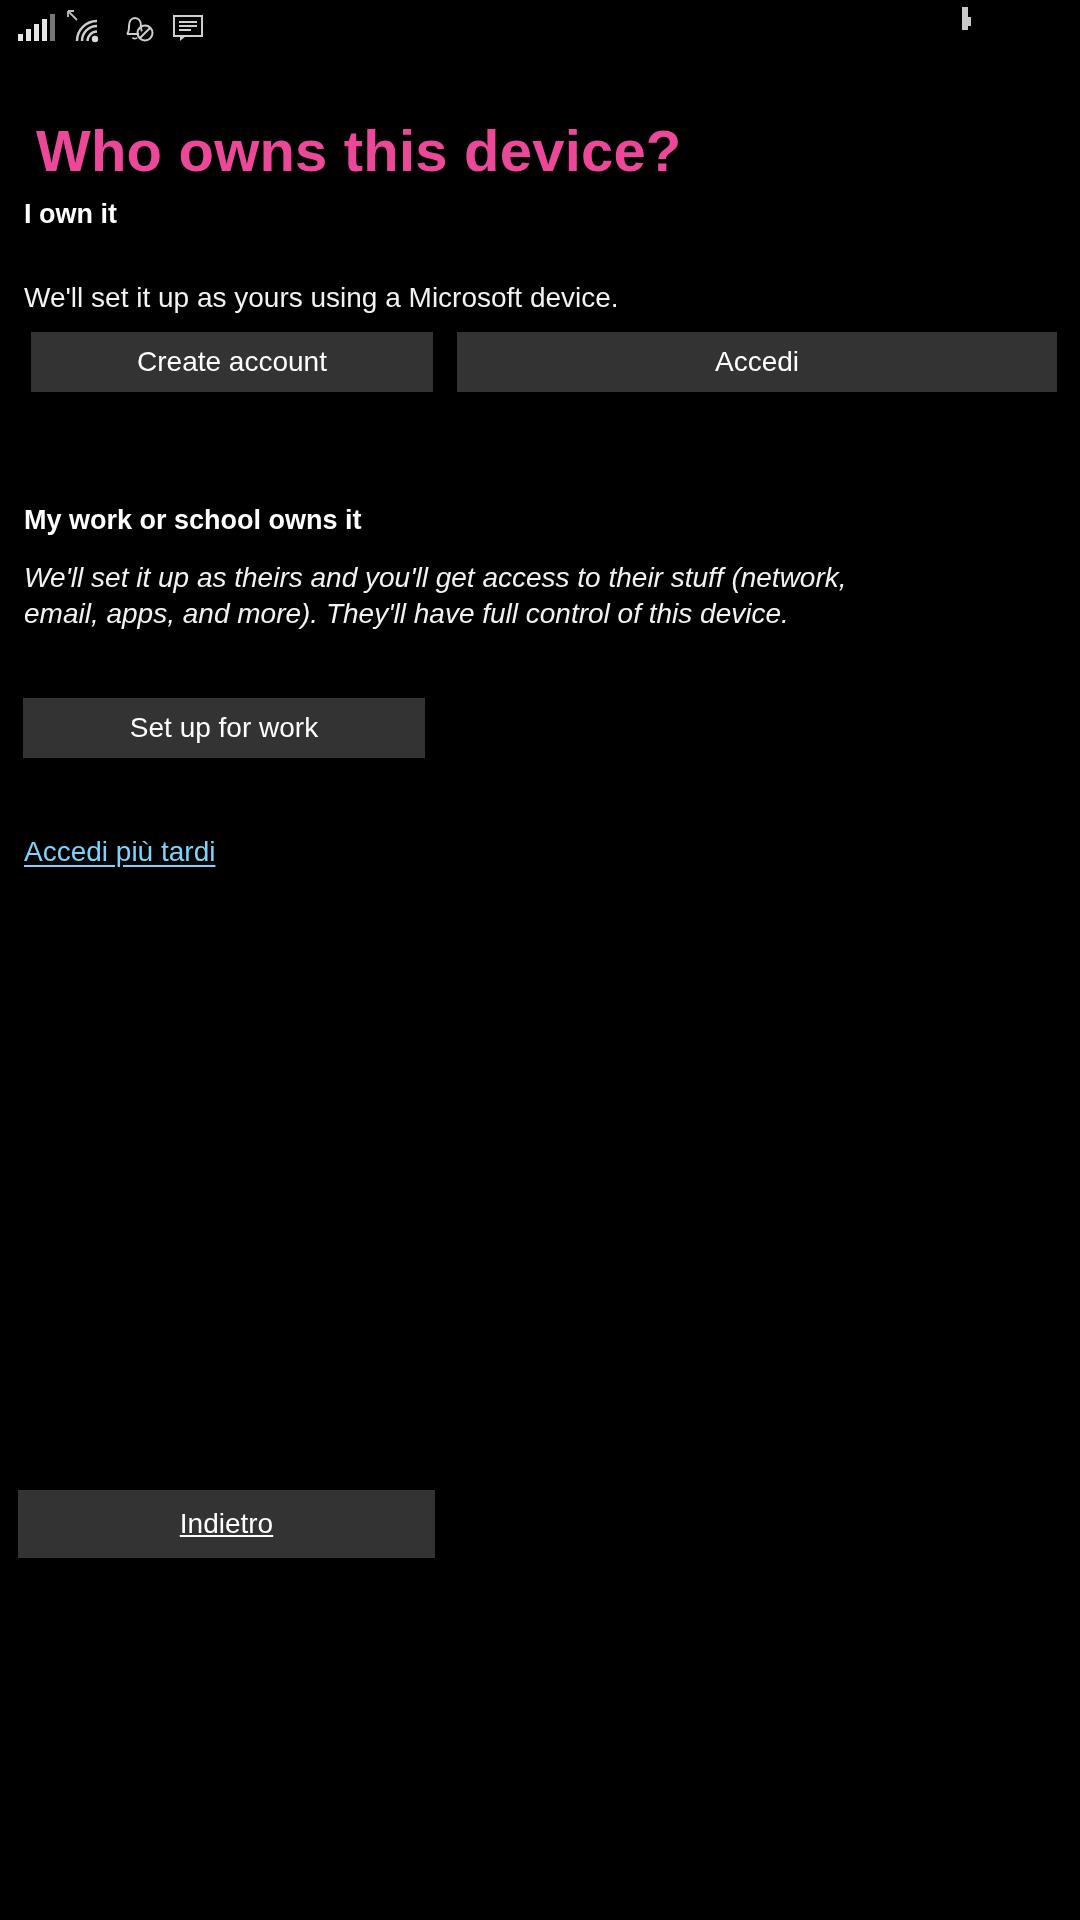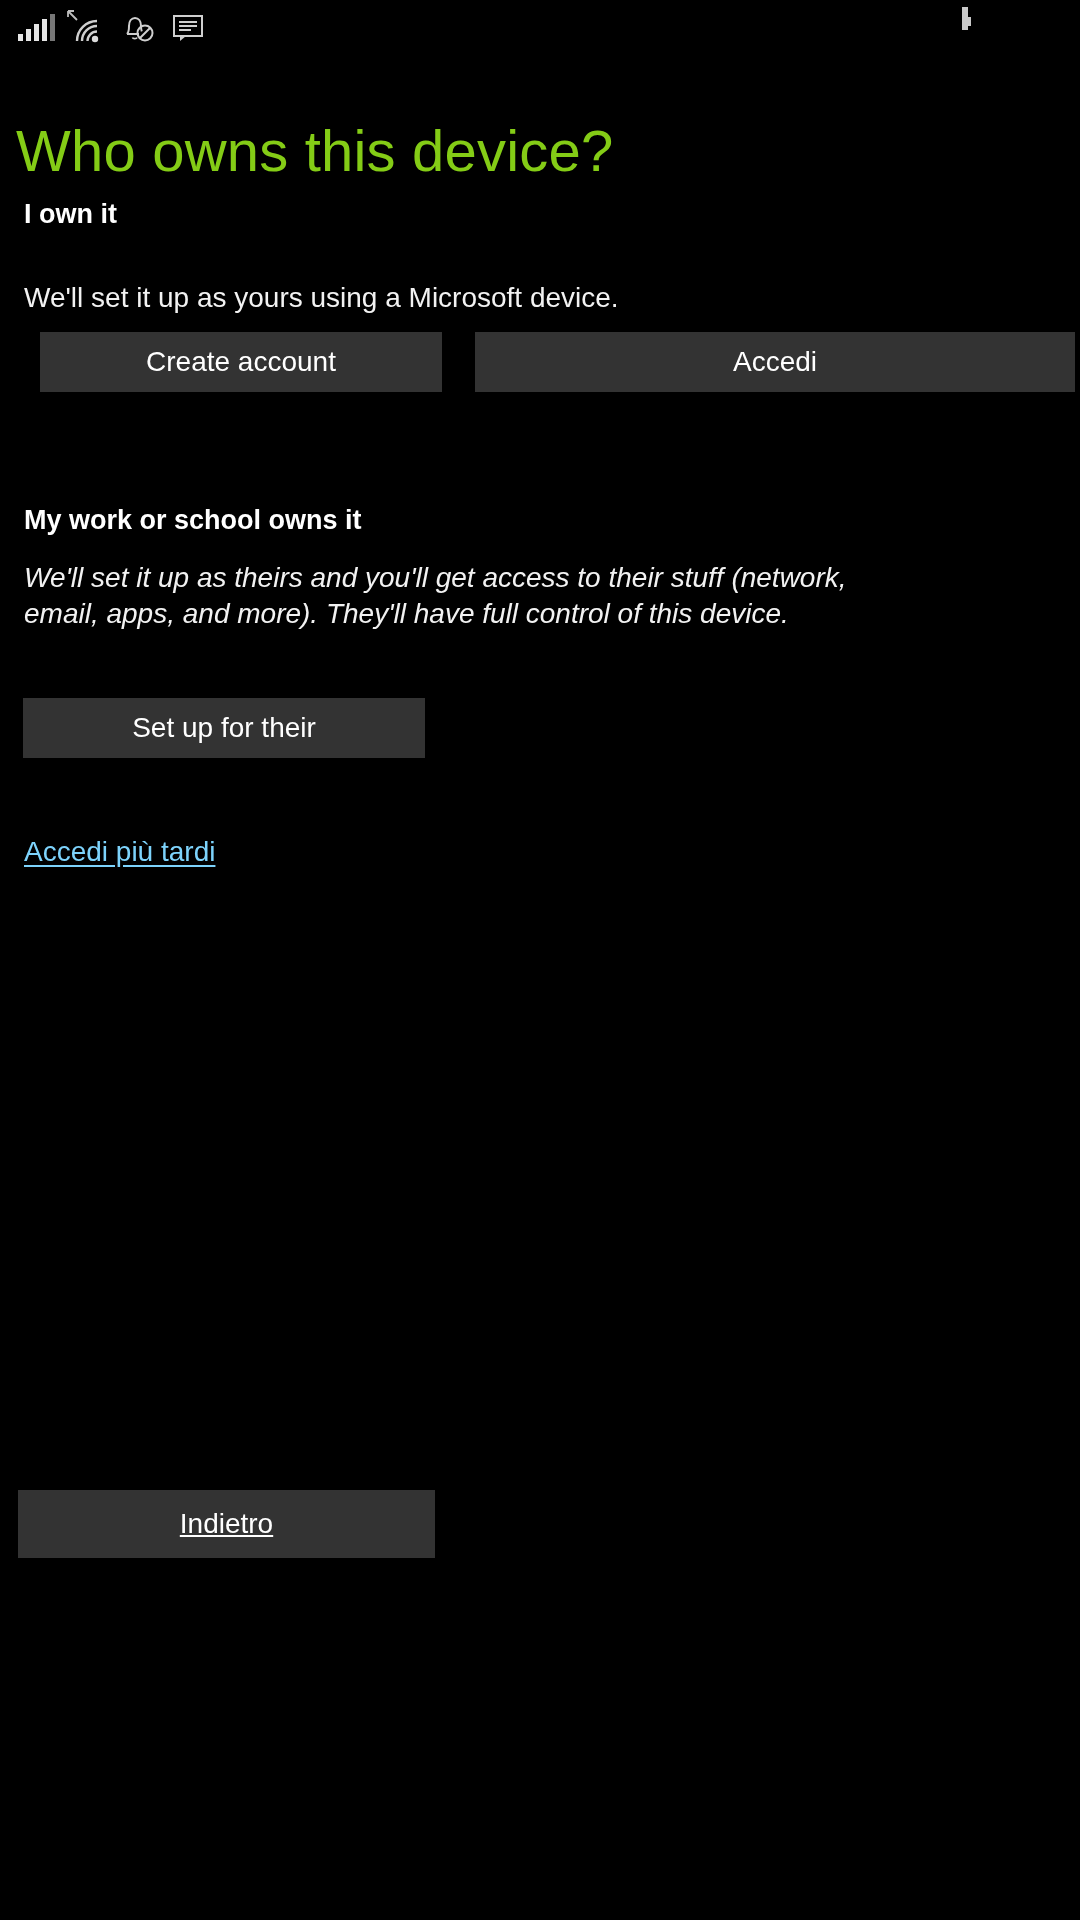--- a/index.html
+++ b/index.html
@@ -92,27 +92,27 @@
 
   
   #content {
     position: absolute;
     left: 0; top: 0;
     width: 1080px;
   }
 
   .page-title {
     position: absolute;
-    left: 16px;
+    left: 36px;
     top: 78px;
     font-size: 58px;
-    font-weight: 400;
+    font-weight: 700;
     letter-spacing: 0.2px;
     line-height: 68px;
-    color: #84cc16;
+    color: #ec4899;
     white-space: nowrap;
   }
 
   .section-head {
     position: absolute;
     left: 24px;
     font-size: 27px;
     font-weight: 700;
     color: #ffffff;
     line-height: 32px;
@@ -149,31 +149,30 @@
     text-align: center;
     padding: 0;
     cursor: default;
     line-height: 1;
     display: flex;
     align-items: center;
     justify-content: center;
   }
 
   #btn-create-account {
-    left: 40px;
+    left: 31px;
     top: 332px;
     width: 402px;
     height: 60px;
   }
   #btn-sign-in {
     left: 457px;
     top: 332px;
     width: 600px;
     height: 60px;
-    margin-left: 18px;
   }
   #btn-set-up-work {
     left: 23px;
     top: 698px;
     width: 402px;
     height: 60px;
   }
   #btn-back {
     left: 18px;
     top: 1490px;
@@ -259,20 +258,20 @@
     <p class="body-text own">We'll set it up as yours using a Microsoft device.</p>
 
     <button class="btn" id="btn-create-account">Create account</button>
 
     <button class="btn" id="btn-sign-in">Accedi</button>
 
     <h2 class="section-head work">My work or school owns it</h2>
 
     <p class="body-text work">We'll set it up as theirs and you'll get access to their stuff (network, email, apps, and more). They'll have full control of this device.</p>
 
-    <button class="btn" id="btn-set-up-work">Set up for their</button>
+    <button class="btn" id="btn-set-up-work">Set up for work</button>
 
     <a class="link" href="#">Accedi più tardi</a>
 
     <button class="btn" id="btn-back">Indietro</button>
 
   </div>
 </div>
 
 </body></html>

